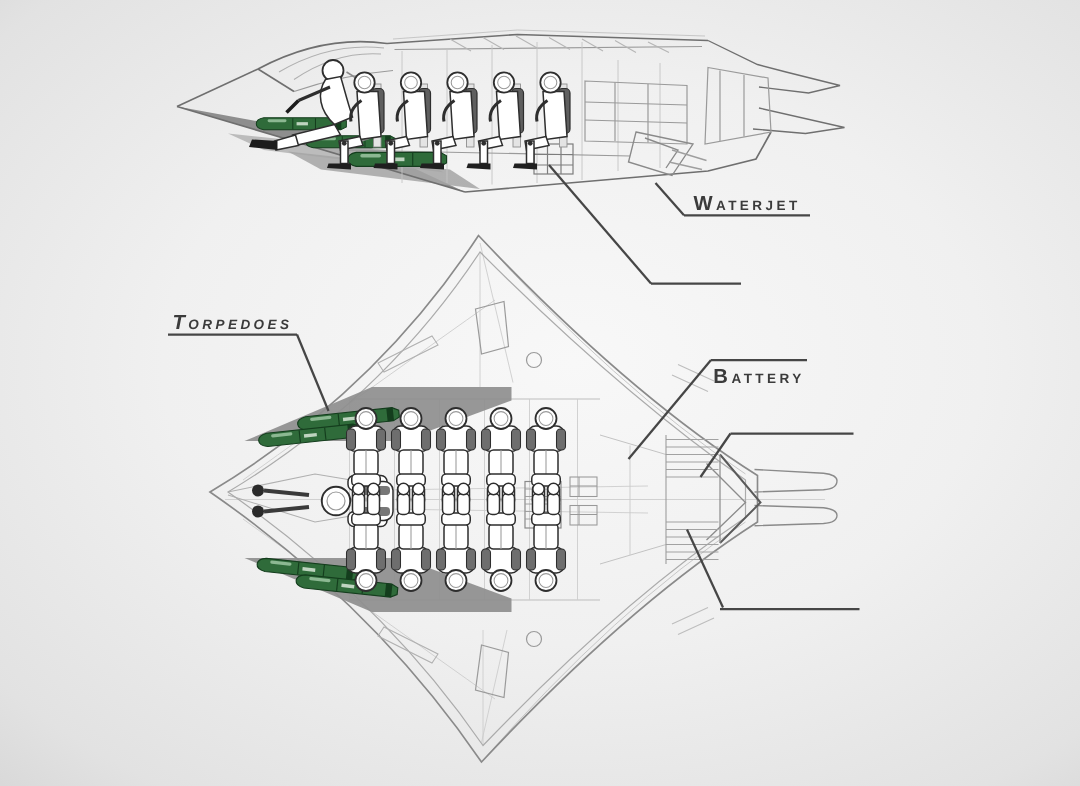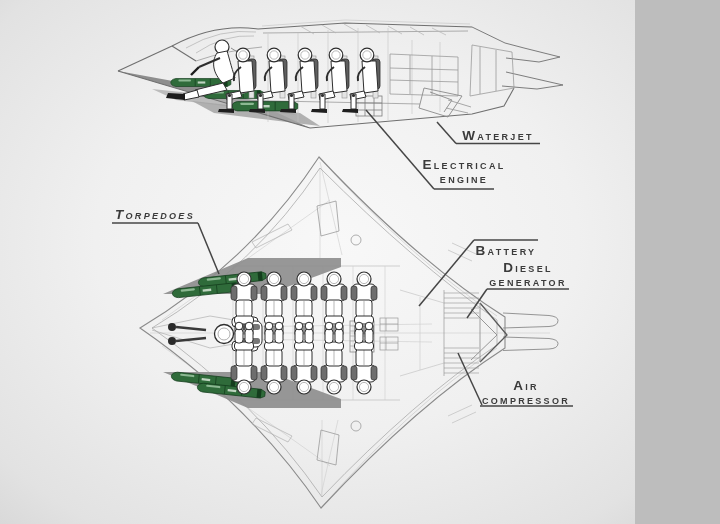--- a/index.html
+++ b/index.html
@@ -1,17 +1,17 @@
 <!DOCTYPE html>
 <html style="--torpedo-green: #2f6b3a; --torpedo-green-light: #8cb892; --hull-shade-gray: #8e8e8e; --label-text: #3b3b3b; --leader-line: #464646; --background-center: #f8f8f8; --background-edge: #c8c8c8;"><head>
 <meta charset="utf-8">
 <style>
   html,body{margin:0;padding:0;background:#bdbdbd;}
   .stage{
-    position:relative;width:635px;height:524px;overflow:hidden;
+    position:relative;width:720px;height:524px;overflow:hidden;
     background:
       radial-gradient(ellipse 95% 90% at 53% 46%,
         var(--background-center,#f8f8f8) 0%,
         #f0f0f0 40%,
         #e2e2e2 72%,
         var(--background-edge,#c8c8c8) 100%);
     font-family:"Liberation Sans", sans-serif;
   }
   svg.art{position:absolute;left:0;top:0;}
   .label{
@@ -313,31 +313,19 @@
     <line class="ann" x1="487" y1="289" x2="569" y2="289"></line>
     <line class="ann" x1="487" y1="289" x2="467" y2="318"></line>
     <line class="ann" x1="480" y1="406" x2="573" y2="406"></line>
     <line class="ann" x1="482" y1="405" x2="458" y2="353"></line>
   </g>
 </svg>
 
 <div class="label" style="left:498px;top:129px;">
   <span>Waterjet</span>
 </div>
-<div class="label" style="left:464px;top:158px;">
-  <span>Electrical</span>
-  <span>engine</span>
-</div>
 <div class="label" style="left:155px;top:208px;font-style:italic;">
   <span>Torpedoes</span>
 </div>
 <div class="label" style="left:506px;top:224px;margin-top:20px;">
   <span>Battery</span>
 </div>
-<div class="label" style="left:528px;top:261px;">
-  <span>Diesel</span>
-  <span>generator</span>
 </div>
-<div class="label" style="left:526px;top:379px;">
-  <span>Air</span>
-  <span>compressor</span>
-</div>
-</div>
 
 </body></html>

